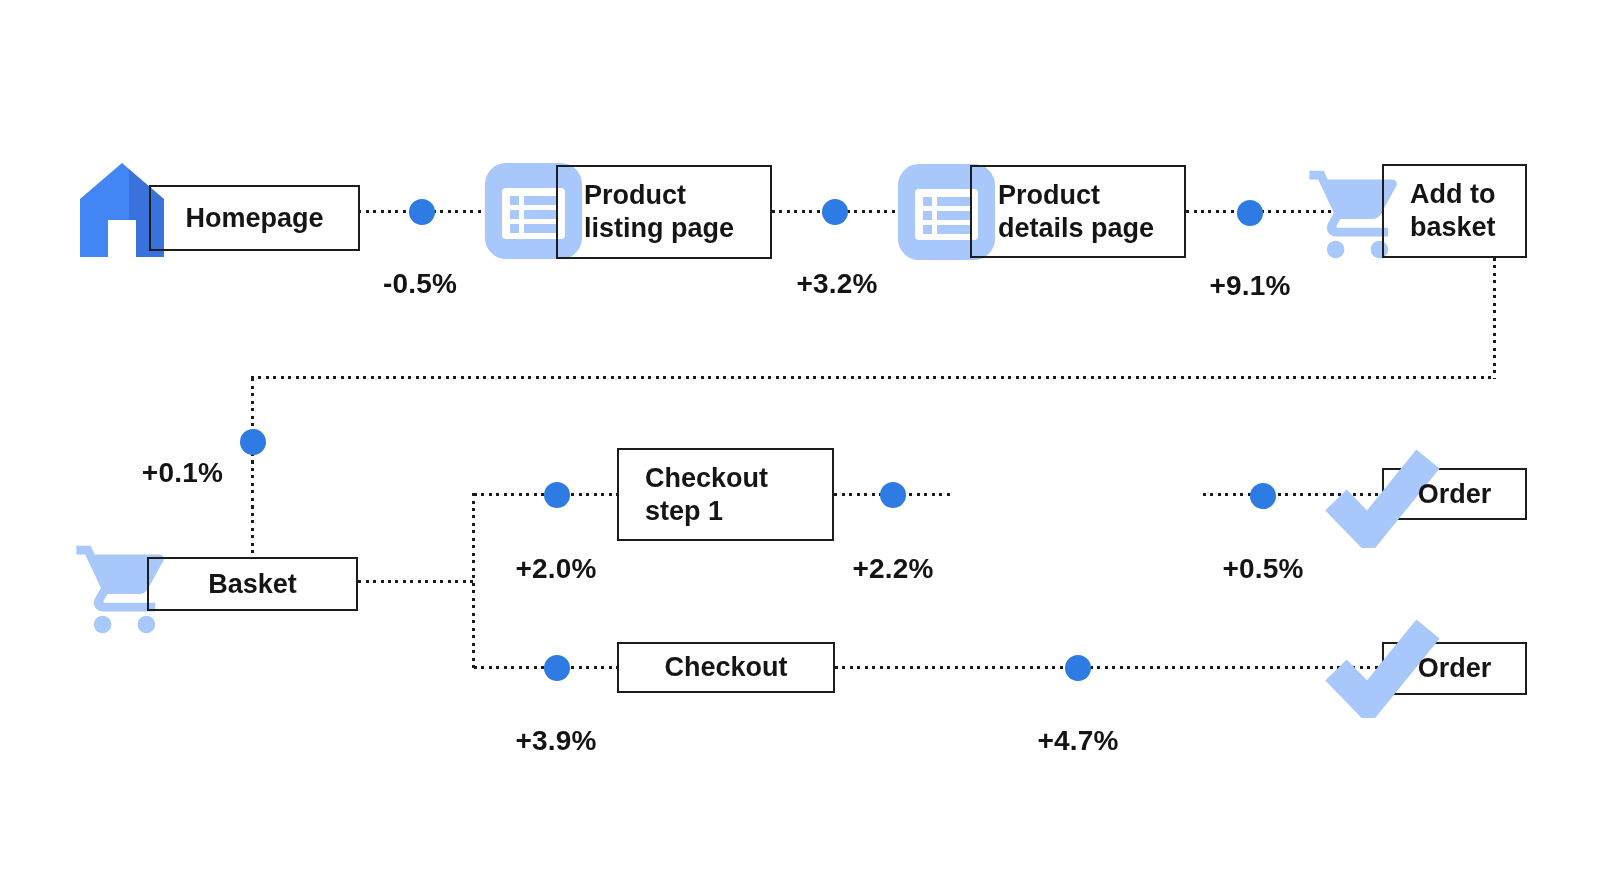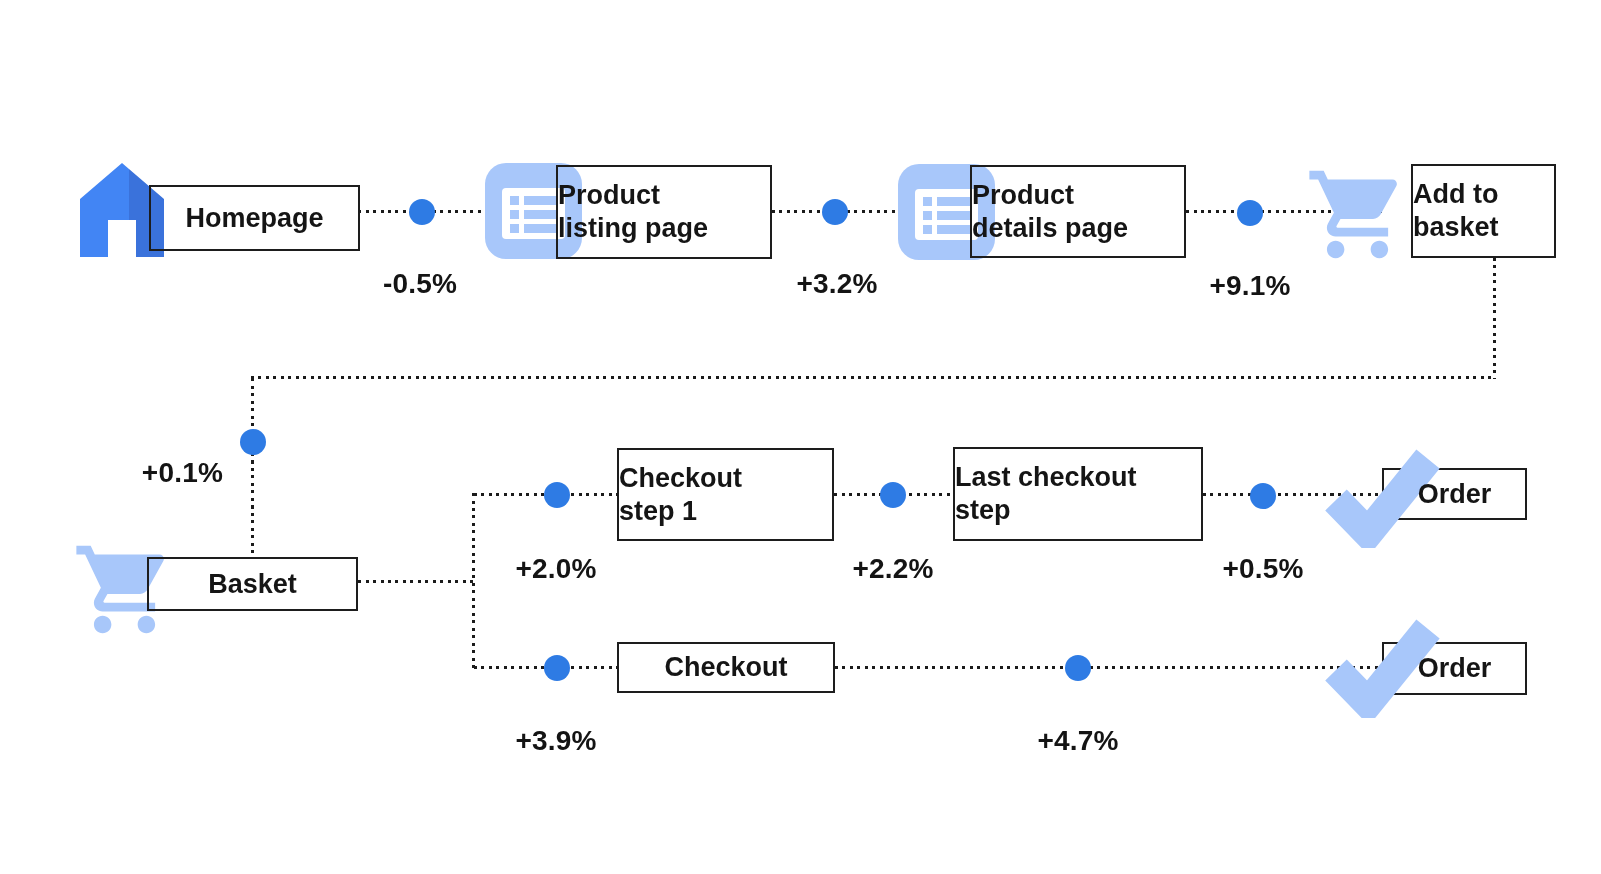--- a/index.html
+++ b/index.html
@@ -18,21 +18,21 @@
   
   .delta{position:absolute;width:140px;font-weight:700;font-size:28px;color:#141414;
          text-align:center;letter-spacing:0.2px;margin-top:32px;}
   .delta.right{text-align:right;}
 
   
   .node{position:absolute;box-sizing:border-box;border:2.5px solid #1d1d1d;background:transparent;
         color:#151515;font-weight:700;font-size:27px;line-height:33px;
         display:flex;flex-direction:column;justify-content:center;}
   .node.center{align-items:center;text-align:center;}
-  .node.left{align-items:flex-start;}
+  .node.left{align-items:flex-start;padding-left:26px;}
   .node .txt{position:relative;z-index:1;}
 
   .icon{position:absolute;}
 </style>
 </head>
 <body>
 
 <div class="canvas">
 
   <div class="dl-h" style="left:358px;top:210px;width:198px;"></div>
@@ -126,38 +126,34 @@
   <div class="node left" style="left:556px;top:165px;width:216px;height:94px;">
     <span class="txt">Product</span>
     <span class="txt">listing page</span>
   </div>
 
   <div class="node left" style="left:970px;top:165px;width:216px;height:93px;">
     <span class="txt">Product</span>
     <span class="txt">details page</span>
   </div>
 
-  <div class="node left" style="left:1382px;top:164px;width:145px;height:94px;margin-left:29px;">
+  <div class="node left" style="left:1382px;top:164px;width:145px;height:94px;">
     <span class="txt">Add to</span>
     <span class="txt">basket</span>
   </div>
 
   <div class="node center" style="left:147px;top:557px;width:211px;height:54px;">
     <span class="txt">Basket</span>
   </div>
 
   <div class="node left" style="left:617px;top:448px;width:217px;height:93px;">
     <span class="txt">Checkout</span>
     <span class="txt">step 1</span>
   </div>
 
-  <div class="node left" style="left:953px;top:447px;width:250px;height:94px;">
-    <span class="txt">Last checkout</span>
-    <span class="txt">step</span>
-  </div>
 
   <div class="node center" style="left:1382px;top:468px;width:145px;height:52px;">
     <span class="txt">Order</span>
   </div>
 
   <div class="node center" style="left:617px;top:642px;width:218px;height:51px;">
     <span class="txt">Checkout</span>
   </div>
 
   <div class="node center" style="left:1382px;top:642px;width:145px;height:53px;">

